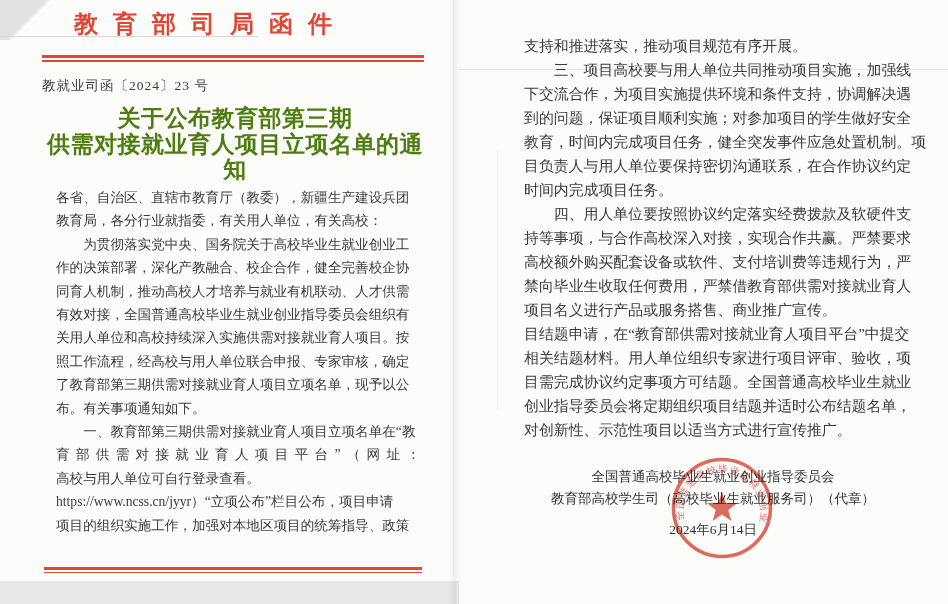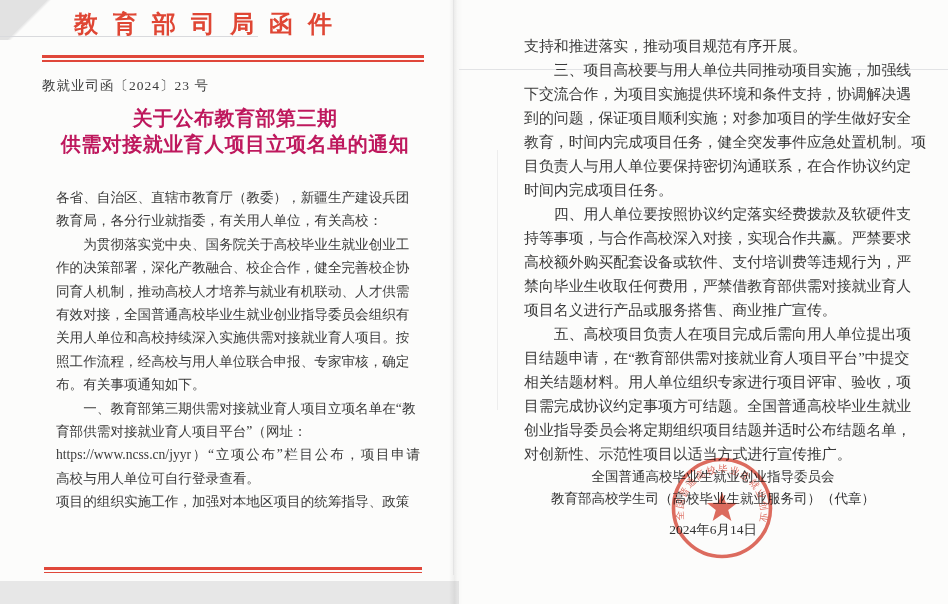--- a/index.html
+++ b/index.html
@@ -19,21 +19,21 @@
   .edge-line-2{position:absolute;left:497px;top:150px;width:1px;height:260px;background:#ededed;}
 
   .masthead{position:absolute;left:74px;top:8px;font-size:24px;font-weight:bold;
             letter-spacing:15px;white-space:nowrap;}
   .masthead-rule{position:absolute;left:42px;top:55px;width:382px;}
   .masthead-rule .bar1{height:3px;margin-bottom:2px;}
   .masthead-rule .bar2{height:2px;}
   .doc-number{position:absolute;left:42px;top:77px;width:348px;
               font-size:13.5px;color:#3b3b3b;letter-spacing:1px;}
   .doc-title{position:absolute;left:47px;top:106px;width:376px;text-align:center;
-             font-size:20px;font-weight:bold;color:#be185d;line-height:25.5px;letter-spacing:0.5px;}
+             font-size:23px;font-weight:bold;color:#4d7c0f;line-height:25.5px;letter-spacing:0.5px;}
   .body-lines{position:absolute;color:#3a3a3a;}
   .body-left{left:56px;top:186px;width:364px;font-size:13.6px;line-height:23.4px;}
   .body-right{left:524px;top:34px;width:392px;font-size:14.9px;line-height:24px;}
   .doc-line{white-space:nowrap;overflow:visible;}
   .body-left .doc-line:nth-child(12){white-space:normal;text-align:justify;text-align-last:justify;}
   .bottom-rule{position:absolute;left:44px;top:567px;width:378px;}
   .bottom-rule .bar1{height:2.5px;margin-bottom:2px;}
   .bottom-rule .bar2{height:1.5px;}
 
   .signature{position:absolute;left:524px;top:466px;width:378px;text-align:center;
@@ -73,25 +73,26 @@
 
   <div class="body-lines body-left">
       <div class="doc-line">各省、自治区、直辖市教育厅（教委），新疆生产建设兵团</div>
       <div class="doc-line">教育局，各分行业就指委，有关用人单位，有关高校：</div>
       <div class="doc-line">　　为贯彻落实党中央、国务院关于高校毕业生就业创业工</div>
       <div class="doc-line">作的决策部署，深化产教融合、校企合作，健全完善校企协</div>
       <div class="doc-line">同育人机制，推动高校人才培养与就业有机联动、人才供需</div>
       <div class="doc-line">有效对接，全国普通高校毕业生就业创业指导委员会组织有</div>
       <div class="doc-line">关用人单位和高校持续深入实施供需对接就业育人项目。按</div>
       <div class="doc-line">照工作流程，经高校与用人单位联合申报、专家审核，确定</div>
+      <div class="doc-line">了教育部第三期供需对接就业育人项目立项名单，现予以公</div>
       <div class="doc-line">布。有关事项通知如下。</div>
       <div class="doc-line">　　一、教育部第三期供需对接就业育人项目立项名单在“教</div>
       <div class="doc-line">育部供需对接就业育人项目平台”（网址：</div>
+      <div class="doc-line">高校与用人单位可自行登录查看。</div>
       <div class="doc-line">https://www.ncss.cn/jyyr）“立项公布”栏目公布，项目申请</div>
-      <div class="doc-line">高校与用人单位可自行登录查看。</div>
       <div class="doc-line">项目的组织实施工作，加强对本地区项目的统筹指导、政策</div>
     </div>
 
   <div class="bottom-rule">
     <div class="bar1" style="background: rgb(224, 71, 58);"></div>
     <div class="bar2" style="background: rgb(224, 71, 58);"></div>
   </div>
 
   <div class="body-lines body-right">
       <div class="doc-line">支持和推进落实，推动项目规范有序开展。</div>
@@ -99,21 +100,20 @@
       <div class="doc-line">下交流合作，为项目实施提供环境和条件支持，协调解决遇</div>
       <div class="doc-line">到的问题，保证项目顺利实施；对参加项目的学生做好安全</div>
       <div class="doc-line">教育，时间内完成项目任务，健全突发事件应急处置机制。项</div>
       <div class="doc-line">目负责人与用人单位要保持密切沟通联系，在合作协议约定</div>
       <div class="doc-line">时间内完成项目任务。</div>
       <div class="doc-line">　　四、用人单位要按照协议约定落实经费拨款及软硬件支</div>
       <div class="doc-line">持等事项，与合作高校深入对接，实现合作共赢。严禁要求</div>
       <div class="doc-line">高校额外购买配套设备或软件、支付培训费等违规行为，严</div>
       <div class="doc-line">禁向毕业生收取任何费用，严禁借教育部供需对接就业育人</div>
       <div class="doc-line">项目名义进行产品或服务搭售、商业推广宣传。</div>
-      <div class="doc-line">　　五、高校项目负责人在项目完成后需向用人单位提出项</div>
       <div class="doc-line">目结题申请，在“教育部供需对接就业育人项目平台”中提交</div>
       <div class="doc-line">相关结题材料。用人单位组织专家进行项目评审、验收，项</div>
       <div class="doc-line">目需完成协议约定事项方可结题。全国普通高校毕业生就业</div>
       <div class="doc-line">创业指导委员会将定期组织项目结题并适时公布结题名单，</div>
       <div class="doc-line">对创新性、示范性项目以适当方式进行宣传推广。</div>
     </div>
 
   <div class="signature">
     <div>全国普通高校毕业生就业创业指导委员会</div>
     <div>教育部高校学生司（高校毕业生就业服务司）（代章）</div>

